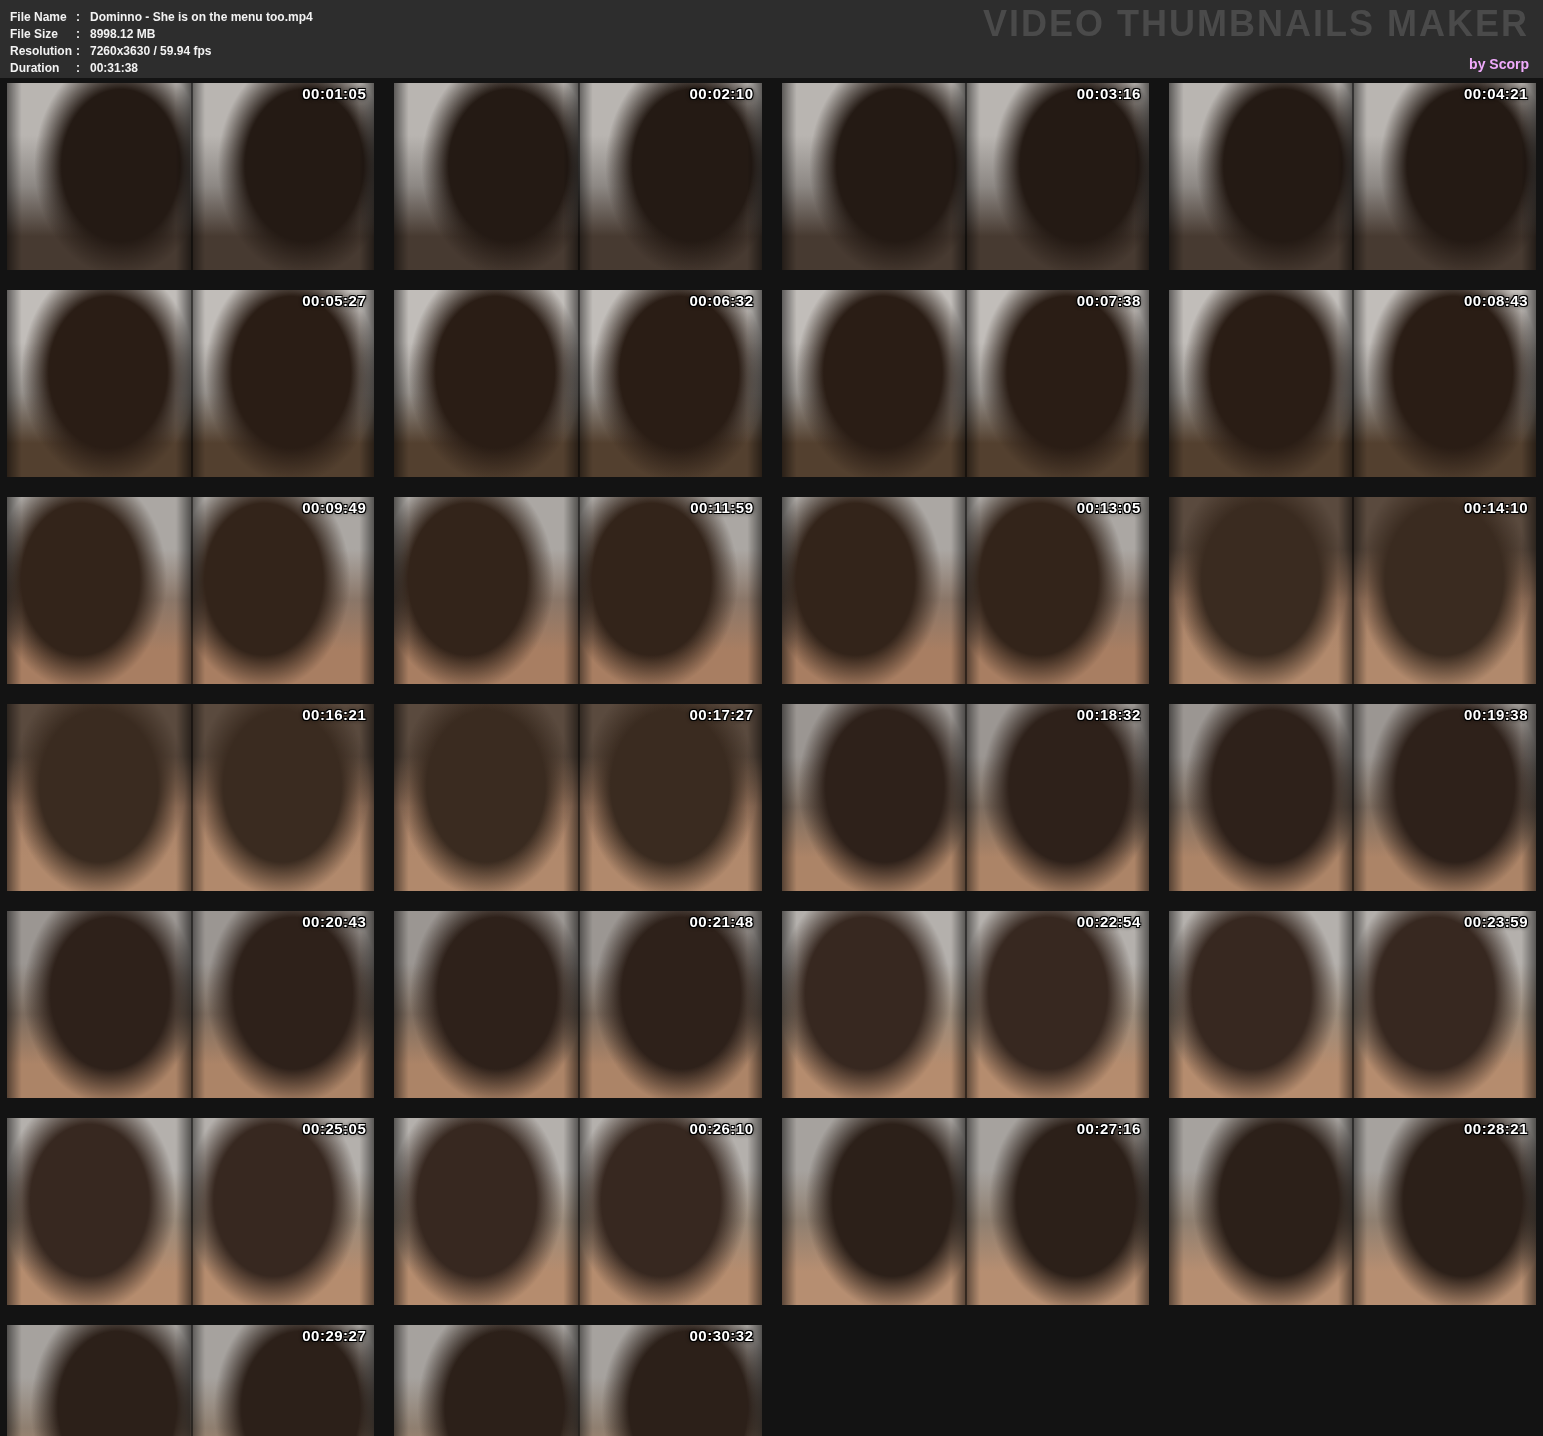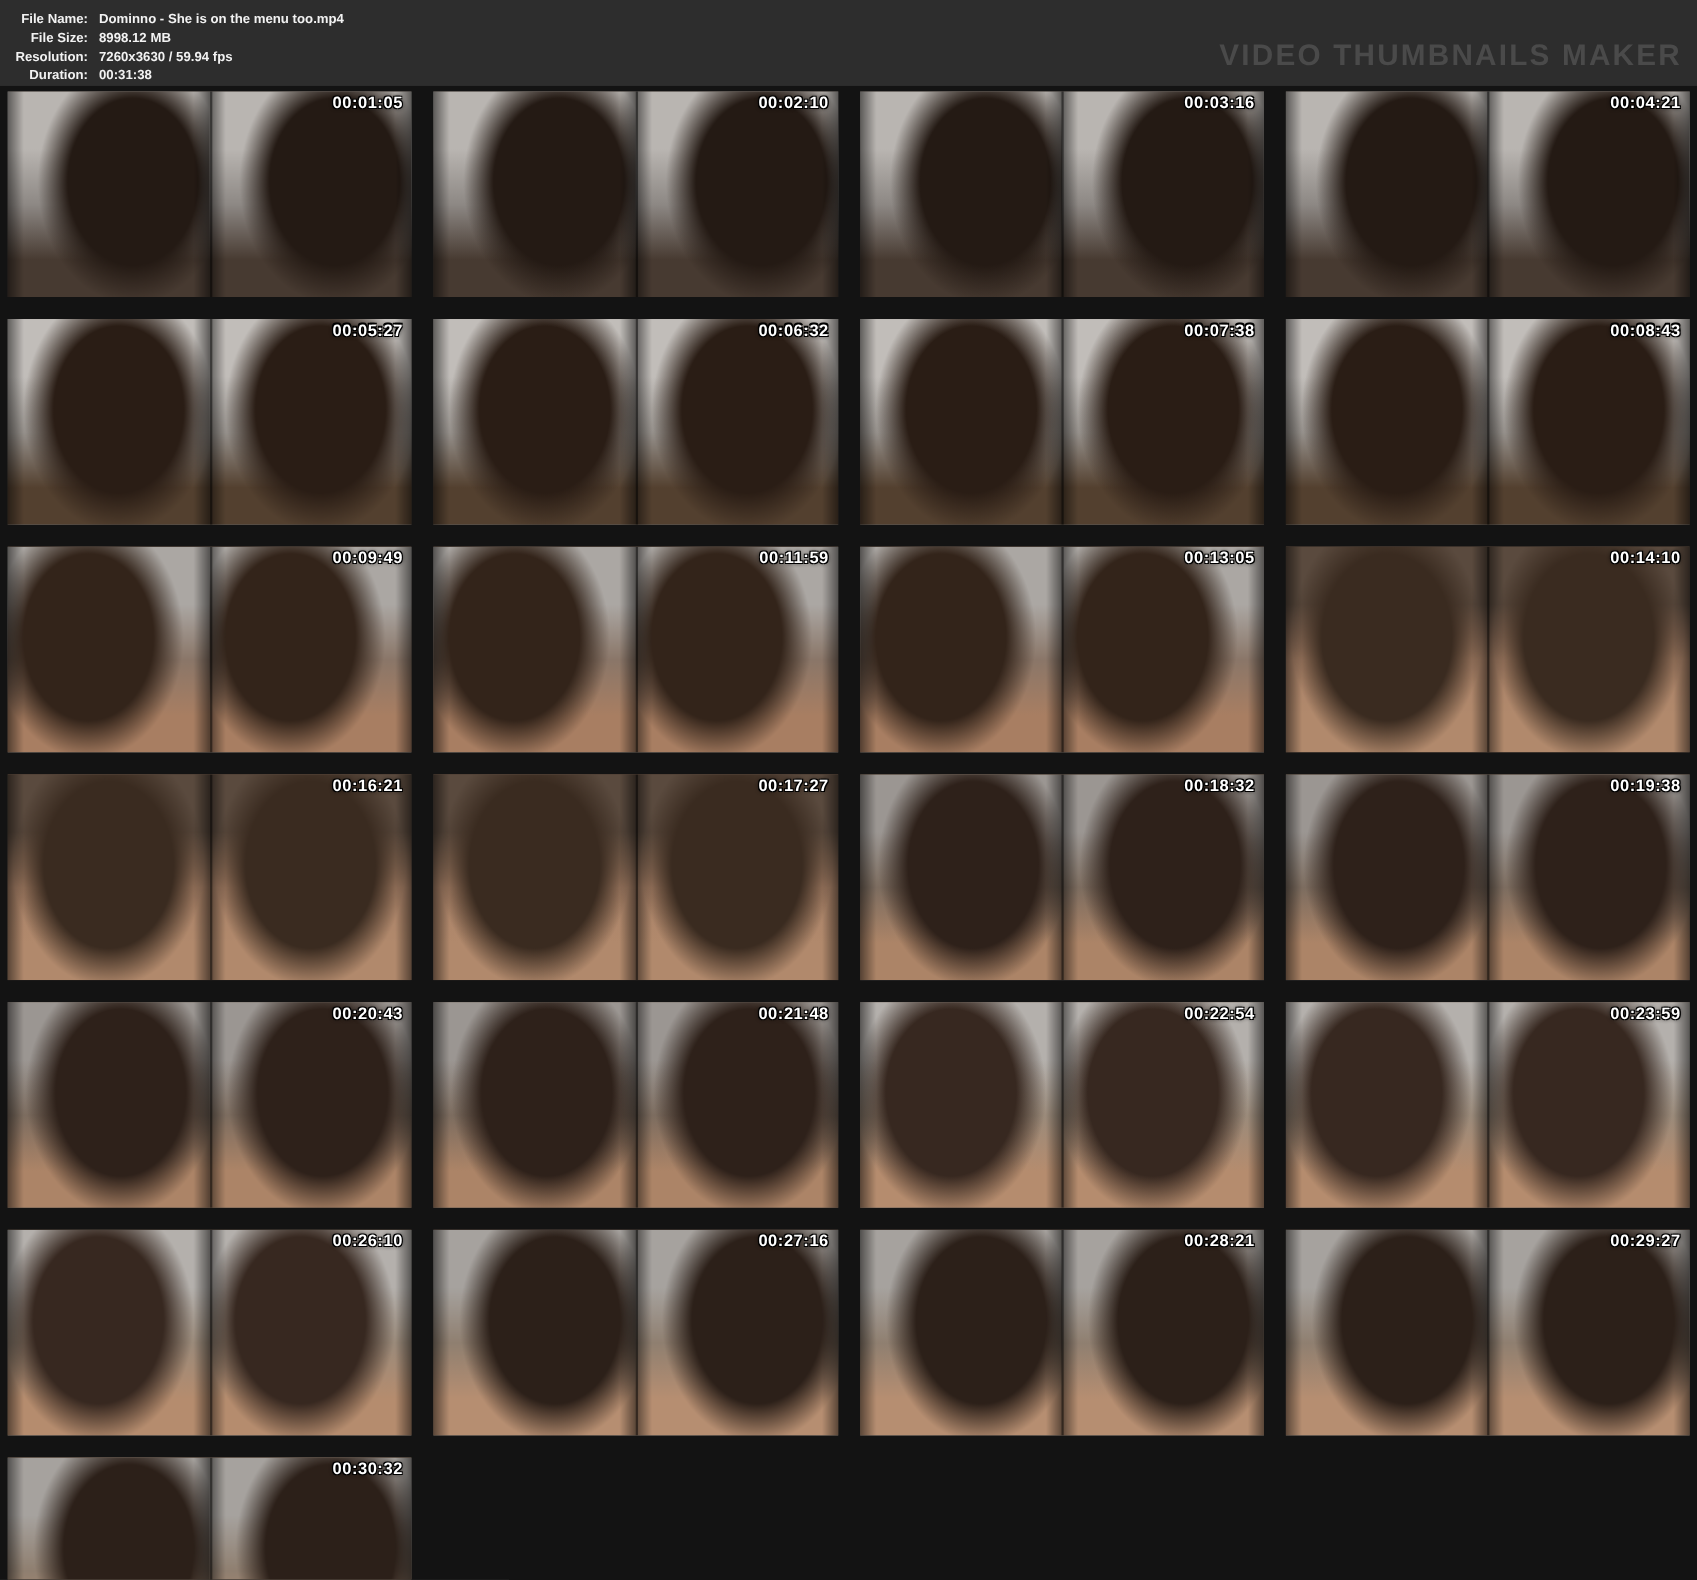--- a/index.html
+++ b/index.html
@@ -18,38 +18,37 @@
     padding: 9px 12px 0 10px;
     background: #2d2d2d;
   }
   .meta-row {
     display: flex;
     font-size: 12px;
     font-weight: bold;
     line-height: 17px;
     color: #f2f2f2;
   }
-  .meta-label { width: 66px; text-align: right; }
+  .meta-label { width: 66px; }
   .meta-sep   { width: 14px; text-align: left; }
   .meta-value { white-space: nowrap; }
 
   .watermark {
     position: absolute;
     top: 10px;
     right: 14px;
     text-align: right;
     user-select: none;
   }
   .watermark-title {
-    font-size: 27px;
+    font-size: 36px;
     font-weight: bold;
     letter-spacing: 2px;
     color: #4a4a4a;
     line-height: 28px;
-    margin-top: 26px;
   }
   .watermark-sub {
     font-size: 14px;
     font-weight: bold;
     color: #f0abfc;
     line-height: 15px;
     margin-top: 19px;
   }
 
   
@@ -195,20 +194,23 @@
       <div class="thumb row-5">
     <span class="timestamp">00:21:48</span>
   </div>
       <div class="thumb row-6">
     <span class="timestamp">00:22:54</span>
   </div>
       <div class="thumb row-6">
     <span class="timestamp">00:23:59</span>
   </div>
       <div class="thumb row-6">
+    <span class="timestamp">00:25:05</span>
+  </div>
+      <div class="thumb row-6">
     <span class="timestamp">00:26:10</span>
   </div>
       <div class="thumb row-7">
     <span class="timestamp">00:27:16</span>
   </div>
       <div class="thumb row-7">
     <span class="timestamp">00:28:21</span>
   </div>
       <div class="thumb row-7">
     <span class="timestamp">00:29:27</span>

